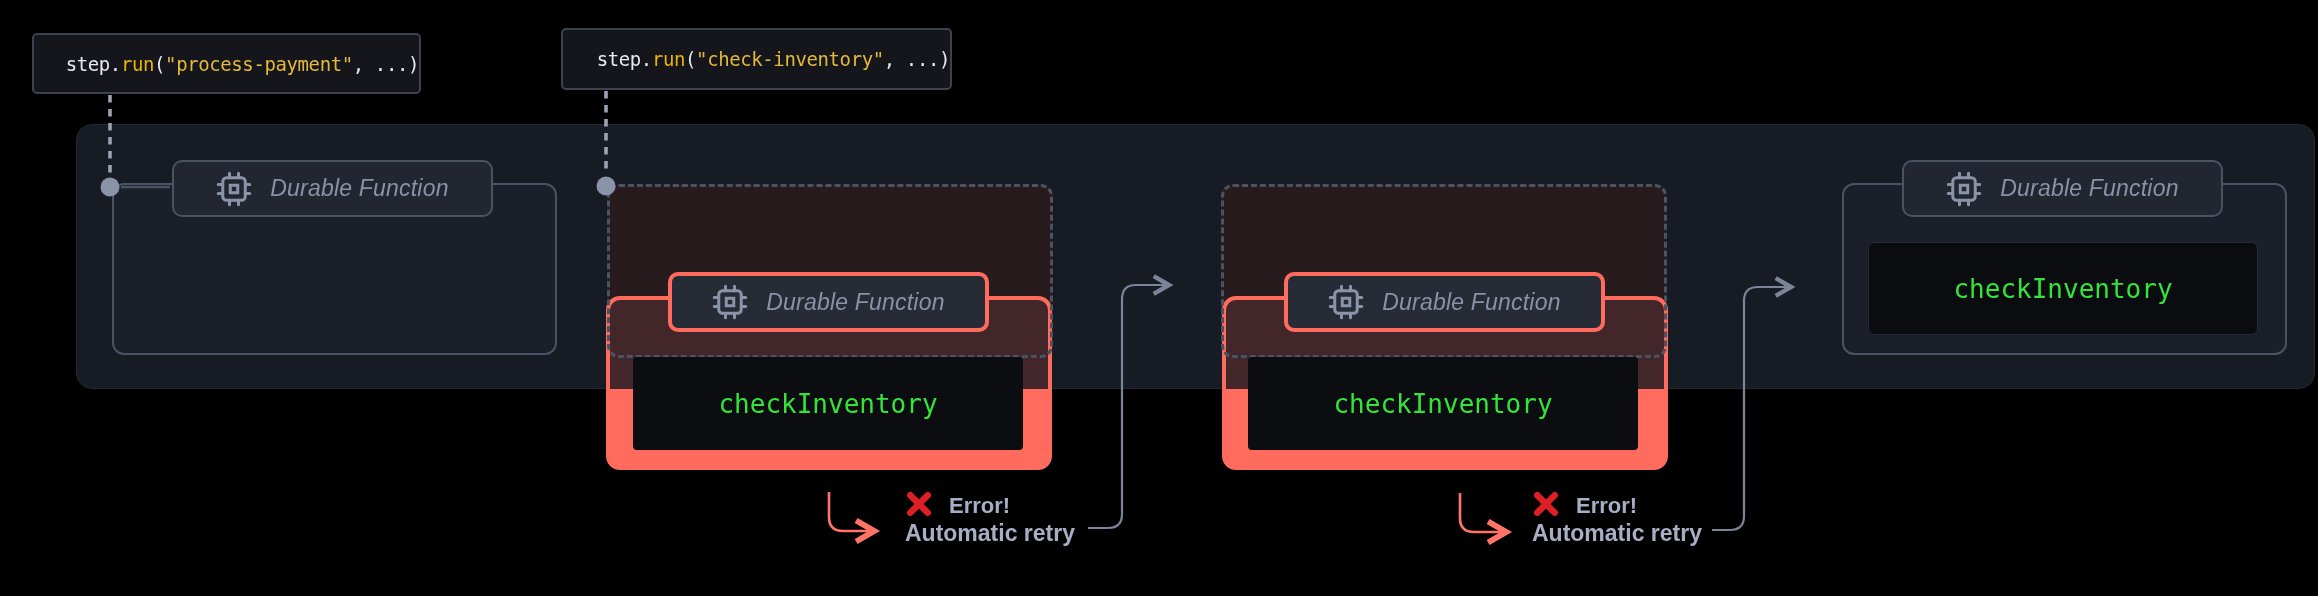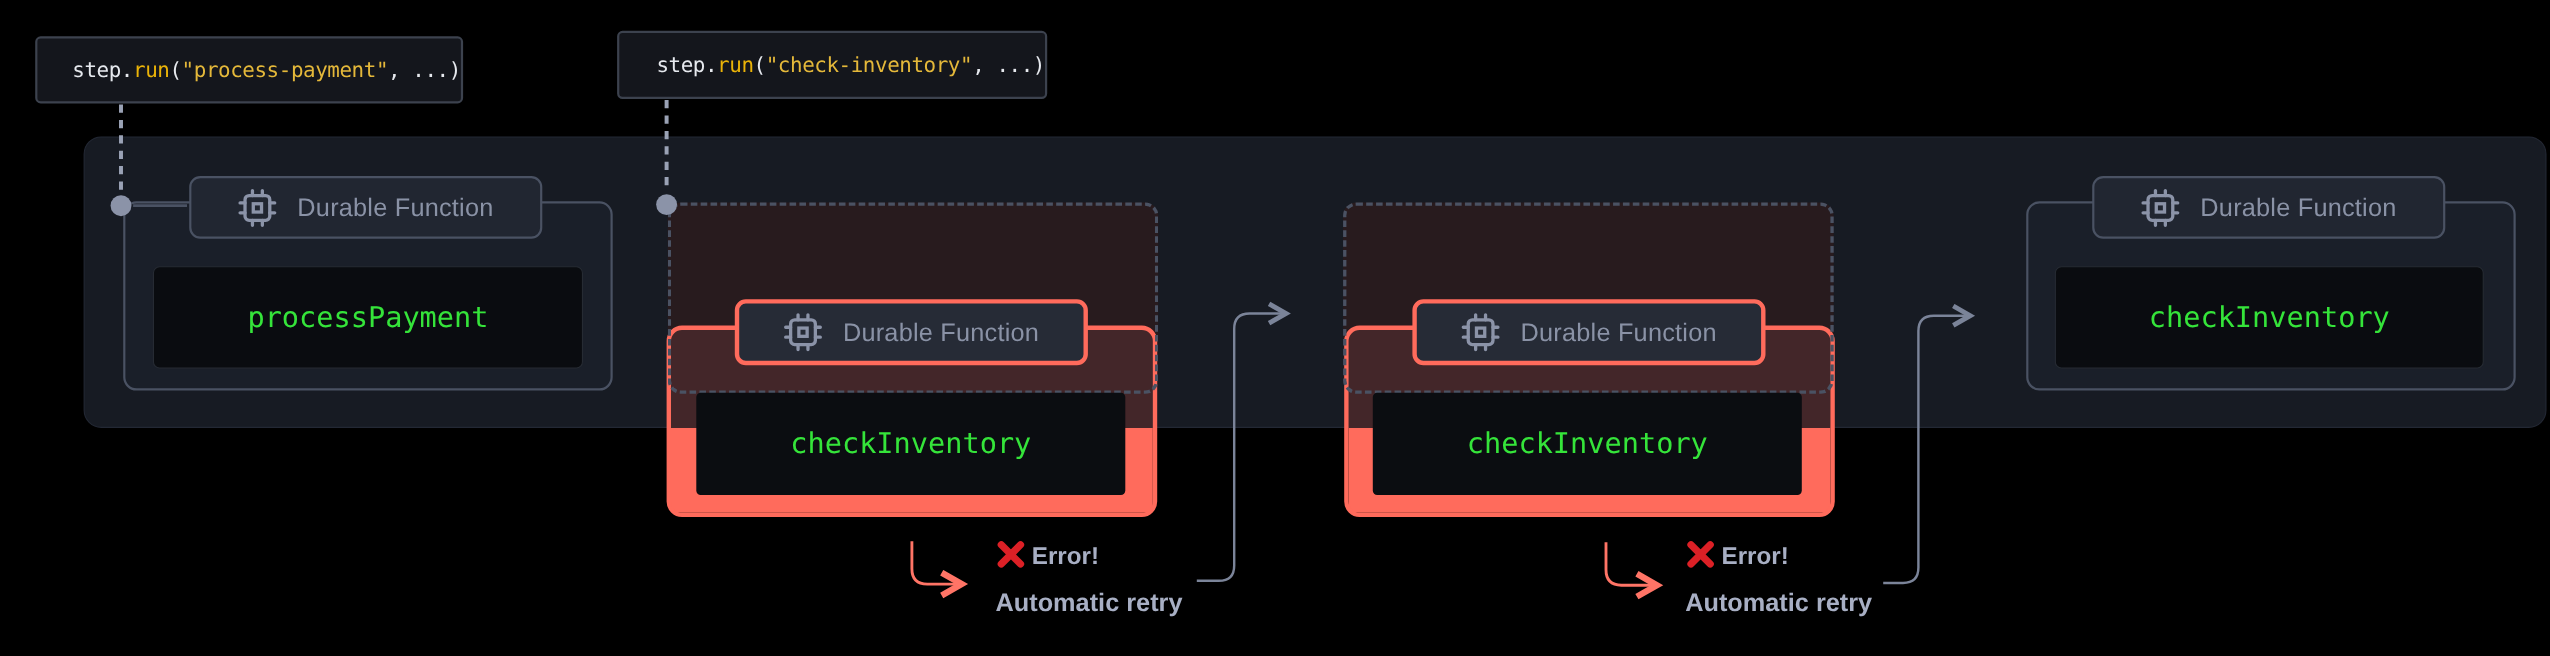--- a/index.html
+++ b/index.html
@@ -21,21 +21,21 @@
   #main-lane{position:absolute;left:76px;top:124px;width:2239px;height:265px;
              background:#171b23;border:1px solid #232834;border-radius:16px;box-sizing:border-box;}
 
   
   .unit-card{position:absolute;background:#1a1f29;border:2px solid #4a5263;border-radius:12px;box-sizing:border-box;z-index:3;}
   #u0-card{left:112px;top:183px;width:445px;height:172px;}
   #u3-card{left:1842px;top:183px;width:445px;height:172px;}
 
   .badge{position:absolute;height:57px;background:#212631;border:2.5px solid #4a5263;border-radius:10px;
          display:flex;align-items:center;justify-content:center;gap:18px;box-sizing:border-box;z-index:6;}
-  .badge-label{color:#8a92a6;font-size:23px;font-weight:500;letter-spacing:0.2px;}
+  .badge-label{color:#8a92a6;font-size:23px;font-weight:500;letter-spacing:0.2px;font-style:italic;}
   #u0-badge{left:172px;top:160px;width:321px;}
   #u3-badge{left:1902px;top:160px;width:321px;}
 
   .inner-box{position:absolute;background:#0a0c10;border:1.5px solid #262b33;border-radius:6px;
              display:flex;align-items:center;justify-content:center;box-sizing:border-box;z-index:7;
              font-family:"DejaVu Sans Mono","Liberation Mono",monospace;font-size:26px;color:#35e43a;}
   #u0-inner{left:139px;top:242px;width:391px;height:93px;}
   #u3-inner{left:1868px;top:242px;width:390px;height:93px;}
 
   
@@ -57,23 +57,23 @@
   .inner-box-red{position:absolute;background:#0b0d11;border-radius:4px;
                  display:flex;align-items:center;justify-content:center;box-sizing:border-box;z-index:7;
                  font-family:"DejaVu Sans Mono","Liberation Mono",monospace;font-size:26px;color:#35e43a;}
   #u1-inner{left:633px;top:357px;width:390px;height:93px;}
   #u2-inner{left:1248px;top:357px;width:390px;height:93px;}
 
   
   .err-label{position:absolute;z-index:8;color:#a8afc4;}
   #errlabel-0{left:905px;top:492px;}
   #errlabel-1{left:1532px;top:492px;}
-  .err-row{display:flex;align-items:center;gap:5px;height:28px;}
+  .err-row{display:flex;align-items:center;gap:16px;height:28px;}
   .err-text{font-size:22px;font-weight:700;}
-  .retry-text{margin-top:14px;font-size:23px;font-weight:600;white-space:nowrap;}
+  .retry-text{font-size:23px;font-weight:600;white-space:nowrap;}
 
   
   #overlay{position:absolute;left:0;top:0;z-index:9;pointer-events:none;}
   .cpu-icon-svg{display:block;}
 </style>
 </head>
 <body>
 
 <div id="stage">
 
@@ -90,23 +90,20 @@
   <div class="unit-card" id="u0-card"></div>
   <div class="badge" id="u0-badge">
     <span class="icon">
       <svg class="cpu-icon-svg" width="36" height="36" viewBox="0 0 24 24" fill="none" stroke="#8b93a8" stroke-width="2" stroke-linecap="round">
         <rect x="4.5" y="4.5" width="15" height="15" rx="2.5"></rect>
           <rect x="9.5" y="9.5" width="5" height="5"></rect>
         <path d="M9 1.5v3M15 1.5v3M9 19.5v3M15 19.5v3M1.5 9h3M1.5 15h3M19.5 9h3M19.5 15h3"></path>
       </svg>
     </span>
     <span class="badge-label">Durable Function</span>
-  </div>
-  <div class="inner-box" id="u0-inner">
-    <span>processPayment</span>
   </div>
 
   <div class="ghost-bg" id="u1-ghost-bg"></div>
   <div class="red-box" id="u1-red"></div>
   <div class="ghost-border" id="u1-ghost-border"></div>
   <div class="badge-red" id="u1-badge">
     <span class="icon">
       <svg class="cpu-icon-svg" width="36" height="36" viewBox="0 0 24 24" fill="none" stroke="#8b93a8" stroke-width="2" stroke-linecap="round">
         <rect x="4.5" y="4.5" width="15" height="15" rx="2.5"></rect>
           <rect x="9.5" y="9.5" width="5" height="5"></rect>

